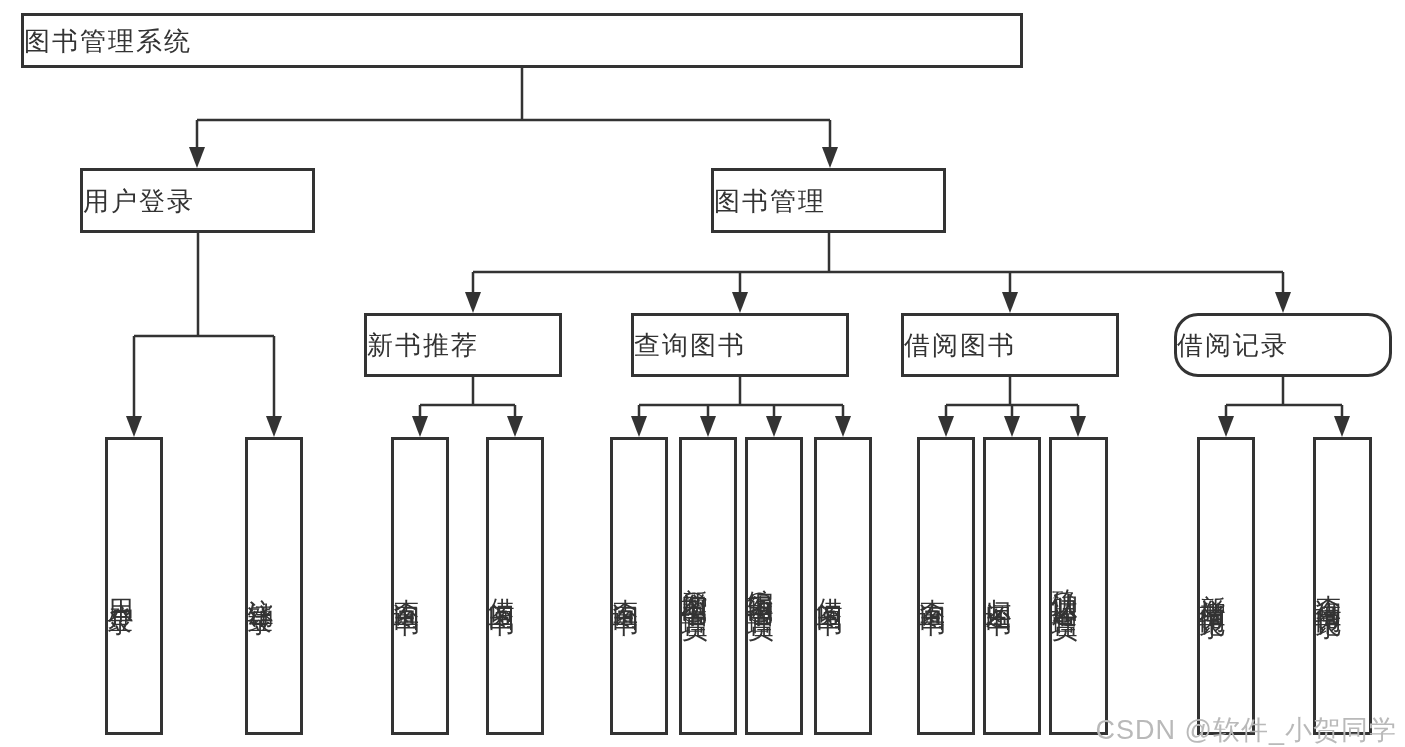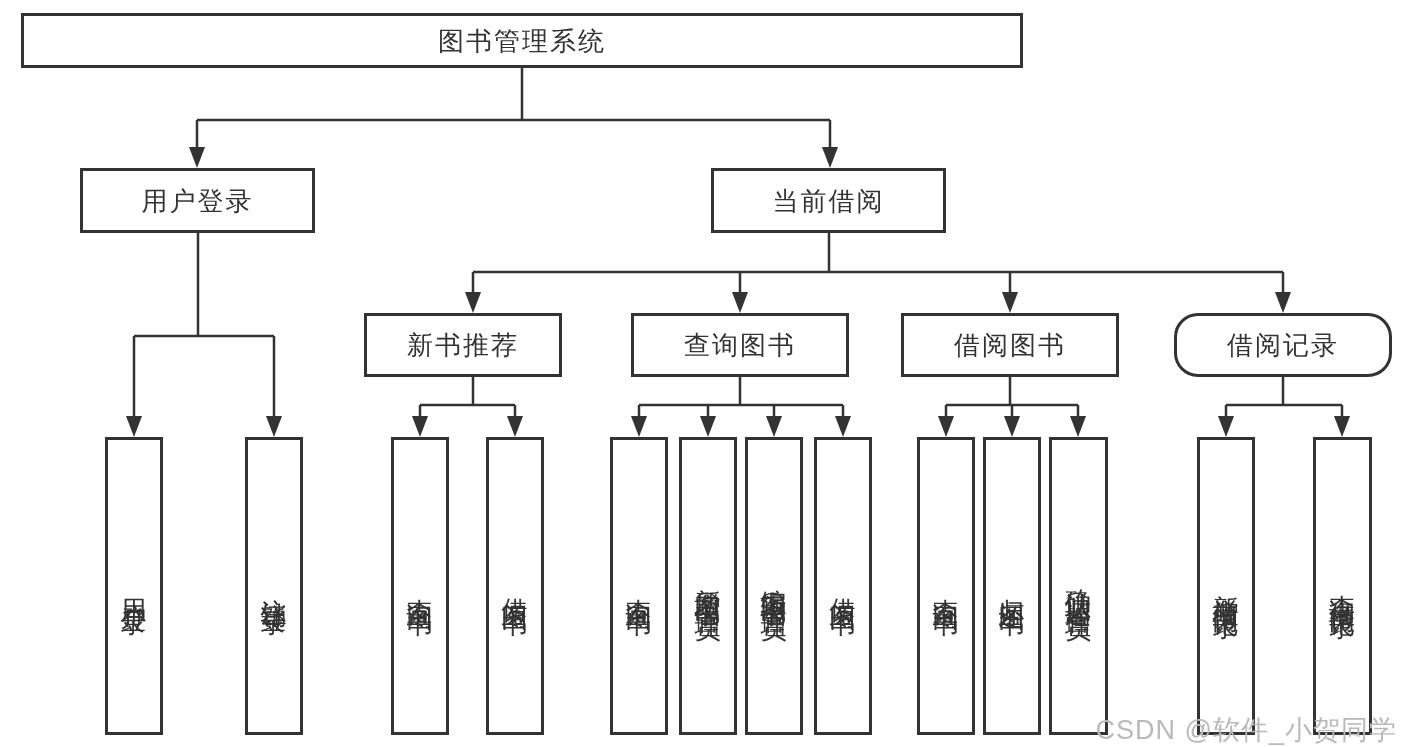--- a/index.html
+++ b/index.html
@@ -17,21 +17,21 @@
     overflow:hidden;
   }
   .connectors{position:absolute;left:0;top:0;width:1405px;height:747px;}
   .connectors path.link{fill:none;stroke:var(--line);stroke-width:2.5;}
   .connectors .arrow{fill:var(--line);stroke:none;}
   .node{
     position:absolute;
     box-sizing:border-box;
     border:3px solid var(--line);
     background:#ffffff;
-    display:flex;align-items:center;justify-content:center;
+    display:flex;align-items:center;justify-content:flex-start;
     color:var(--text);
   }
   .h-node span{
     font-size:26px;
     letter-spacing:2px;
     white-space:nowrap;
     line-height:1;
   }
   .v-node span{
     writing-mode:vertical-rl;
@@ -98,21 +98,21 @@
   </svg>
 
   <div class="node h-node" style="left:21px;top:13px;width:1002px;height:55px;">
     <span>图书管理系统</span>
   </div>
 
   <div class="node h-node" style="left:80px;top:168px;width:235px;height:65px;">
     <span>用户登录</span>
   </div>
   <div class="node h-node" style="left:711px;top:168px;width:235px;height:65px;">
-    <span>当前借阅</span>
+    <span>图书管理</span>
   </div>
 
   <div class="node h-node" style="left:364px;top:313px;width:198px;height:64px;">
     <span>新书推荐</span>
   </div>
   <div class="node h-node" style="left:631px;top:313px;width:218px;height:64px;">
     <span>查询图书</span>
   </div>
   <div class="node h-node" style="left:901px;top:313px;width:218px;height:64px;">
     <span>借阅图书</span>

